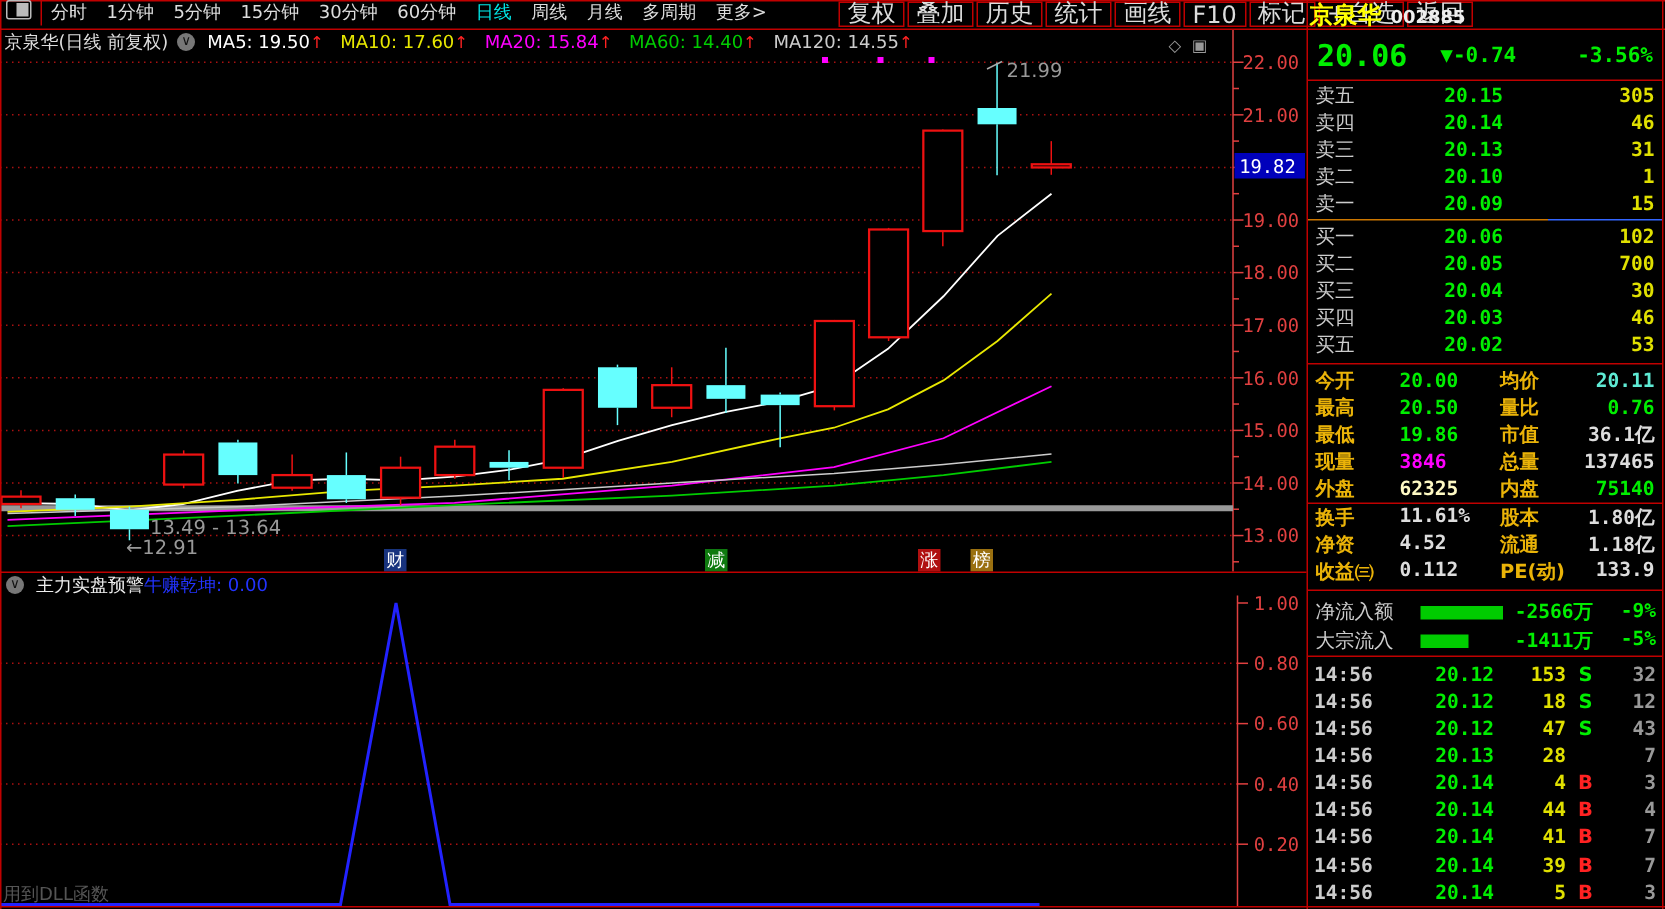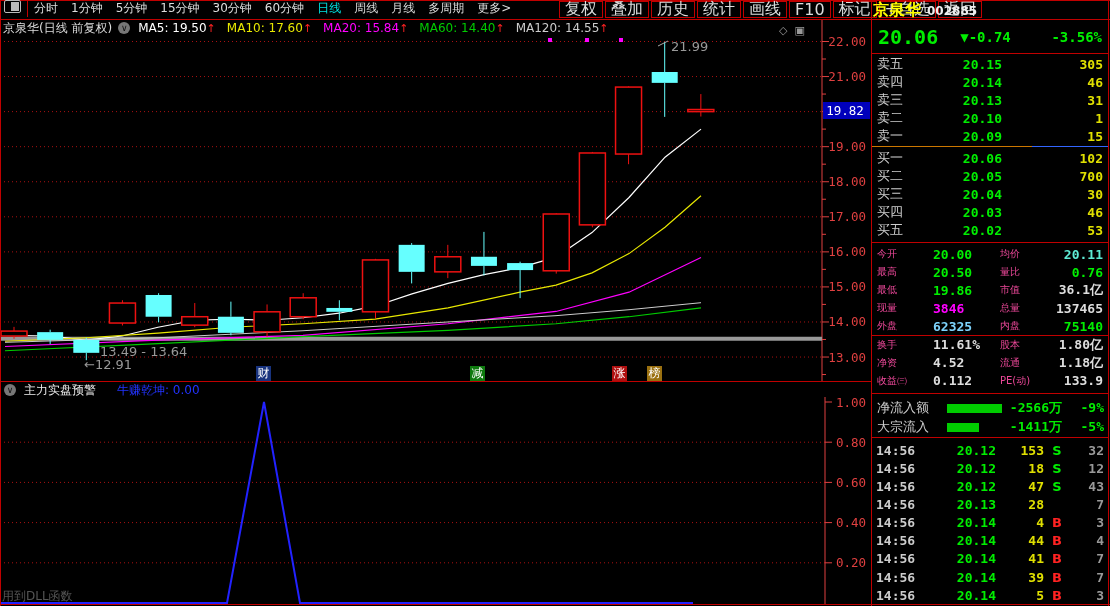--- a/index.html
+++ b/index.html
@@ -31,38 +31,38 @@
   .ma-arrow{color:#ff2222;font-size:11px;}
   .corner-icons{position:absolute;left:779px;top:24px;color:#999;font-size:11px;z-index:5;
                 display:flex;gap:7px;}
   
   .hline{position:absolute;background:#c00000;height:1px;z-index:4;}
   .vline{position:absolute;background:#c00000;width:1px;z-index:4;}
   svg.chart{position:absolute;left:0;top:0;z-index:1;}
   
   .sub-header{position:absolute;left:0;top:383px;height:14px;display:flex;align-items:center;
               font-size:12px;z-index:5;white-space:nowrap;}
-  .sub-header .ind-name{color:#eee;margin-right:10px;}
-  .sub-header .ind-val{color:#2233ff;margin-left:11px;}
+  .sub-header .ind-name{color:#eee;}
+  .sub-header .ind-val{color:#2233ff;}
   .footer-note{position:absolute;left:2px;top:588px;font-size:12px;color:#555;z-index:5;}
   
   .badge{position:absolute;width:15px;height:15px;top:366px;color:#fff;font-size:12px;
          line-height:15px;text-align:center;z-index:3;}
   
   .rp{position:absolute;left:872px;width:236px;font-size:13px;z-index:5;}
   .quote-row{top:24px;height:26px;display:flex;align-items:center;}
   .q-price{font-size:20px;color:#00ee00;margin-left:6px;}
   .q-chg{font-size:14px;color:#00ee00;margin-left:22px;}
   .q-pct{font-size:14px;color:#00ee00;margin-left:auto;margin-right:6px;}
   .ob-row{display:flex;height:18px;align-items:center;}
   .ob-label{width:40px;color:#ccc;padding-left:5px;font-size:13px;}
   .ob-price{width:85px;text-align:right;color:#00ee00;font-size:13px;}
   .ob-vol{flex:1;text-align:right;color:#e0e000;padding-right:5px;font-size:13px;}
   .st-row{display:flex;height:18.1px;align-items:center;}
-  .st-l{color:#ec4899;padding-left:5px;font-size:10px;}
+  .st-l{color:#eab308;padding-left:5px;font-size:13px;font-weight:bold;}
   .st-l1{width:56px;}.st-l2{width:54px;}
   .st-v1{width:62px;font-size:13px;}
   .st-v2{flex:1;text-align:right;padding-right:5px;font-size:13px;}
   .fl-row{display:flex;height:19px;align-items:center;}
   .fl-label{width:70px;color:#00dd00;padding-left:5px;font-size:13px;color:#ccc;}
   .fl-bar{height:9px;background:#00cc00;margin-top:1px;}
   .fl-val{flex:1;text-align:right;color:#00ee00;font-size:13px;}
   .fl-pct{width:42px;text-align:right;color:#00ee00;padding-right:4px;font-size:13px;}
   .tk-row{display:flex;height:18.15px;align-items:center;}
   .tk-time{width:42px;color:#ccc;padding-left:4px;font-size:13px;}
@@ -360,21 +360,21 @@
         <span class="st-v2 num" style="color: rgb(221, 221, 221);">36.1亿</span>
       </div>
       <div class="st-row">
         <span class="st-l st-l1">现量</span>
         <span class="st-v1 num" style="color: rgb(255, 0, 255);">3846</span>
         <span class="st-l st-l2">总量</span>
         <span class="st-v2 num" style="color: rgb(221, 221, 221);">137465</span>
       </div>
       <div class="st-row">
         <span class="st-l st-l1">外盘</span>
-        <span class="st-v1 num" style="color: #7dd3fc;">62325</span>
+        <span class="st-v1 num" style="color: #fef9c3;">62325</span>
         <span class="st-l st-l2">内盘</span>
         <span class="st-v2 num" style="color: rgb(0, 238, 0);">75140</span>
       </div>
       <div class="st-row">
         <span class="st-l st-l1">换手</span>
         <span class="st-v1 num" style="color: rgb(221, 221, 221);">11.61%</span>
         <span class="st-l st-l2">股本</span>
         <span class="st-v2 num" style="color: rgb(221, 221, 221);">1.80亿</span>
       </div>
       <div class="st-row">

